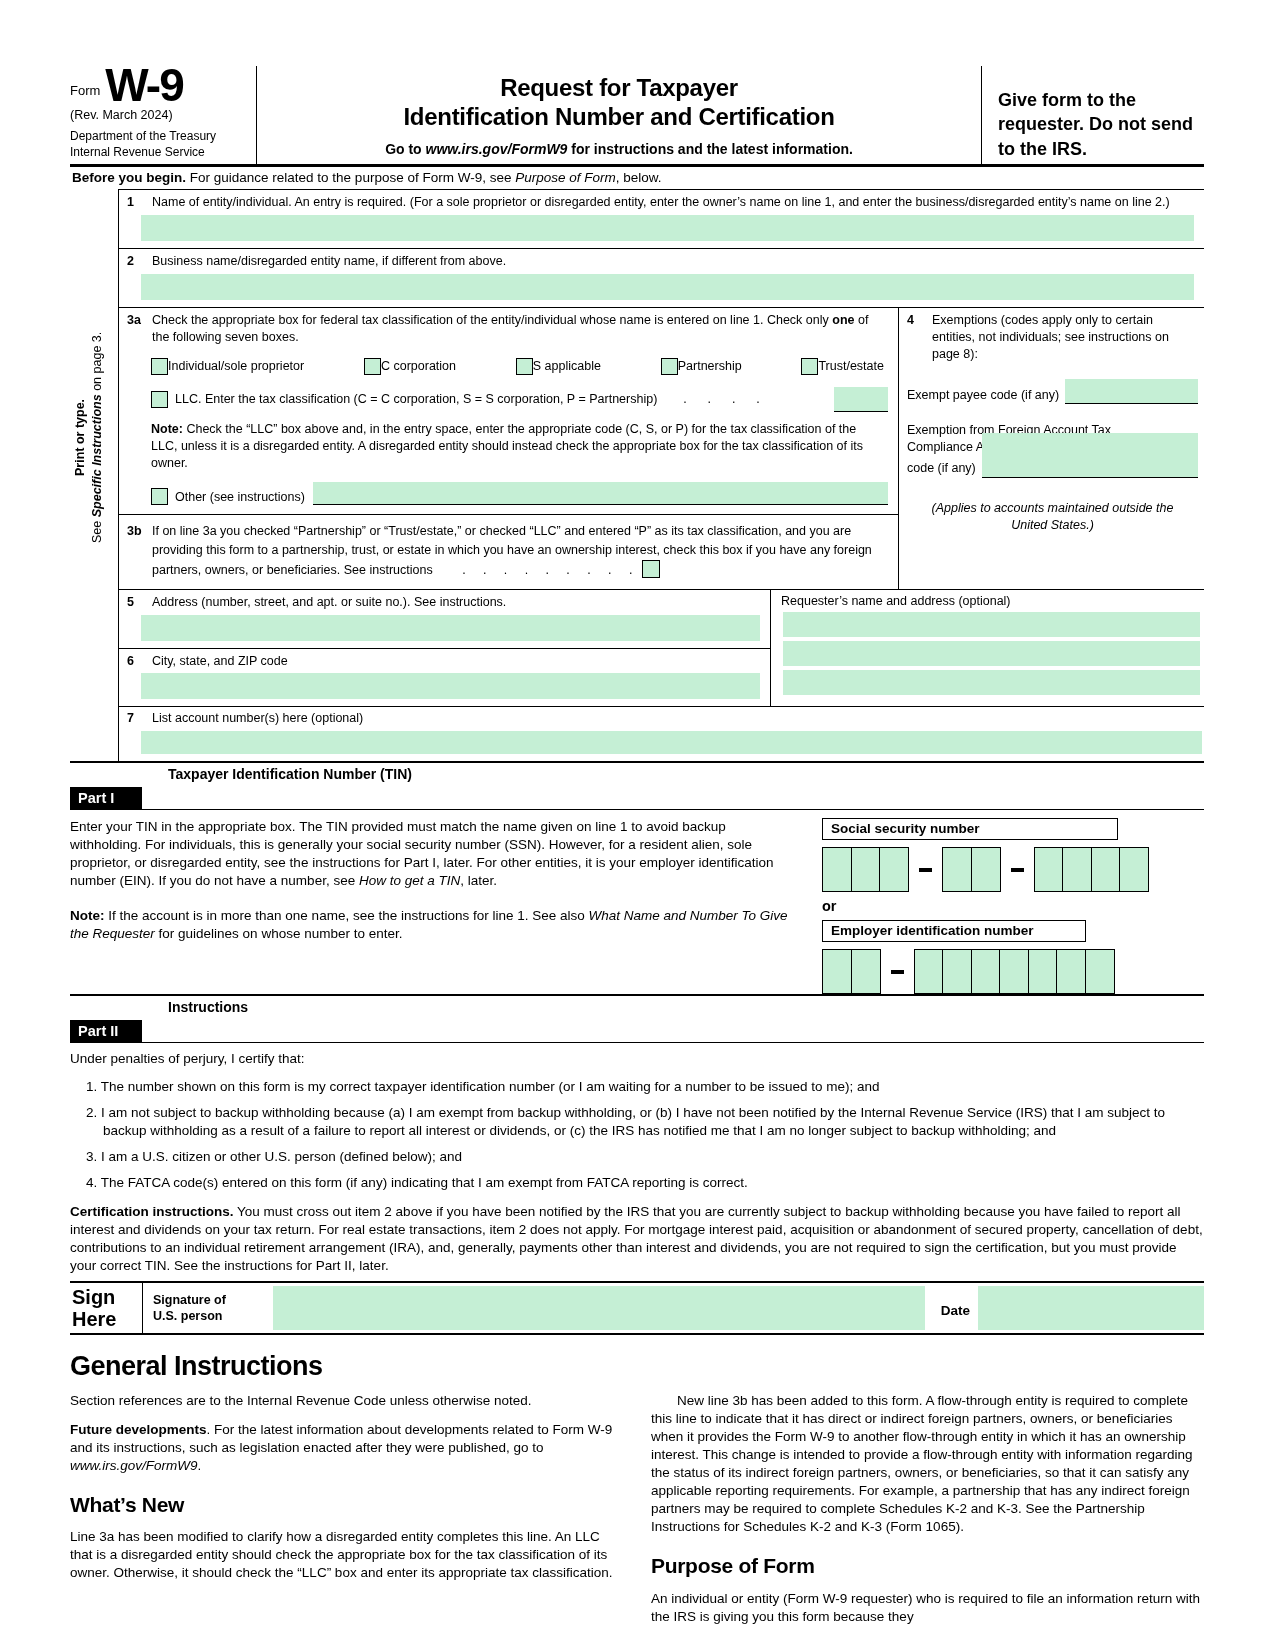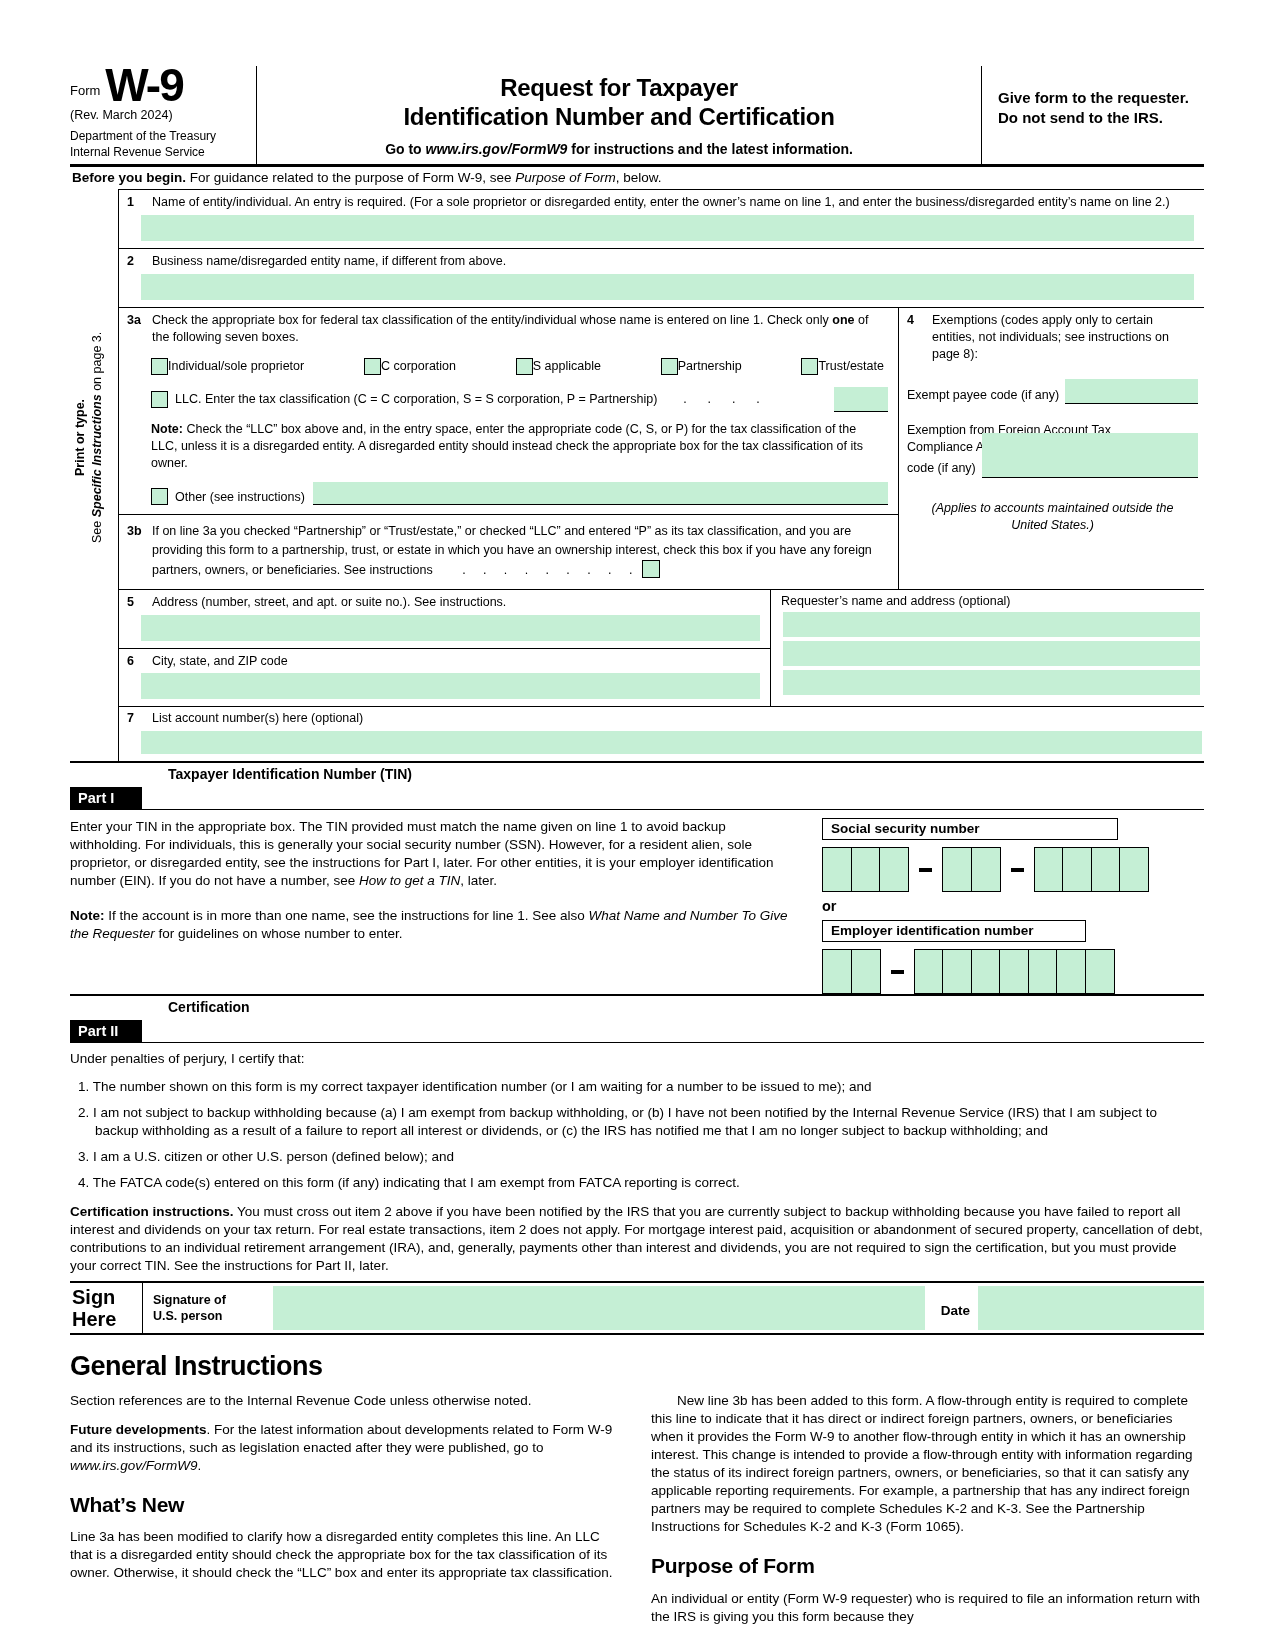--- a/index.html
+++ b/index.html
@@ -18,21 +18,21 @@
   .hdr{display:flex;border-bottom:3px solid var(--ink);}
   .hdr-left{width:178px;border-right:1.5px solid var(--ink);padding:0 8px 4px 0;}
   .formline{display:flex;align-items:flex-end;gap:5px;}
   .form-word{font-size:13px;padding-bottom:7px;}
   .form-number{font-size:46px;font-weight:bold;letter-spacing:-2px;line-height:.85;}
   .rev{font-size:12.5px;margin:3px 0 7px;}
   .dept{font-size:12px;line-height:1.3;}
   .hdr-center{flex:1;text-align:center;padding:8px 12px 4px;}
   .title{font-size:24px;font-weight:bold;line-height:1.2;letter-spacing:-.3px;}
   .goto{font-size:14px;font-weight:bold;margin-top:9px;}
-  .hdr-right{width:206px;border-left:1.5px solid var(--ink);font-weight:bold;font-size:15px;line-height:1.35;padding:22px 0 0 16px;}
+  .hdr-right{width:206px;border-left:1.5px solid var(--ink);font-weight:bold;font-size:18px;line-height:1.35;padding:22px 0 0 16px;}
 
   .before{font-size:13.5px;padding:3px 0 4px 2px;}
 
   
   .formtable{display:flex;}
   .sidebar{width:48px;position:relative;}
   .sidebar-inner{
     position:absolute;top:98px;left:2px;height:300px;width:44px;
     writing-mode:vertical-rl;transform:rotate(180deg);
     font-size:12.5px;text-align:center;line-height:1.35;
@@ -98,21 +98,21 @@
   .cellrow{display:flex;align-items:center;margin-top:7px;}
   .cellgroup{display:flex;}
   .cell{width:30px;height:45px;background:var(--green);border:1.5px solid var(--ink);box-sizing:border-box;}
   .cell + .cell{margin-left:-1.5px;}
   .dash{width:13px;height:3.5px;background:var(--ink);margin:0 10px;flex:none;}
   .orline{font-weight:bold;font-size:14.5px;margin:6px 0;}
 
   
   .p2content{padding-top:7px;font-size:13.5px;line-height:1.33;}
   .p2content .intro{margin:0 0 10px;}
-  .p2item{padding-left:17px;text-indent:-17px;margin:8px 8px;}
+  .p2item{padding-left:17px;text-indent:-17px;margin:8px 16px;}
   .certpara{margin:11px 0 6px;}
 
   
   .signrow{display:flex;border-top:2.5px solid var(--ink);border-bottom:2.5px solid var(--ink);height:50px;margin-top:2px;}
   .signhere{width:70px;font-weight:bold;font-size:20px;line-height:1.1;padding:3px 0 0 2px;border-right:1.5px solid var(--ink);}
   .siglabel{width:116px;font-weight:bold;font-size:12.5px;line-height:1.3;padding:9px 0 0 10px;}
   .sigfield{flex:1;background:var(--green);margin:3px 0 3px 4px;}
   .datelabel{font-weight:bold;font-size:13.5px;padding:20px 8px 0 16px;}
   .datefield{width:226px;background:var(--green);margin:3px 0 3px 0;}
 
@@ -348,21 +348,21 @@
           <div class="cell"></div>
           <div class="cell"></div>
           <div class="cell"></div>
         </div>
       </div>
     </div>
   </div>
 
   <div class="parthdr">
     <span class="partbox">Part II</span>
-    <span class="parttitle">Certification</span>
+    <span class="parttitle">Instructions</span>
   </div>
 
   <div class="p2content">
     <div class="intro">Under penalties of perjury, I certify that:</div>
     <div class="p2item">1. The number shown on this form is my correct taxpayer identification number (or I am waiting for a number to be issued to me); and</div>
     <div class="p2item">2. I am not subject to backup withholding because (a) I am exempt from backup withholding, or (b) I have not been notified by the Internal Revenue Service (IRS) that I am subject to backup withholding as a result of a failure to report all interest or dividends, or (c) the IRS has notified me that I am no longer subject to backup withholding; and</div>
     <div class="p2item">3. I am a U.S. citizen or other U.S. person (defined below); and</div>
     <div class="p2item">4. The FATCA code(s) entered on this form (if any) indicating that I am exempt from FATCA reporting is correct.</div>
     <div class="certpara">
       <b>Certification instructions.</b><span> You must cross out item 2 above if you have been notified by the IRS that you are currently subject to backup withholding because you have failed to report all interest and dividends on your tax return. For real estate transactions, item 2 does not apply. For mortgage interest paid, acquisition or abandonment of secured property, cancellation of debt, contributions to an individual retirement arrangement (IRA), and, generally, payments other than interest and dividends, you are not required to sign the certification, but you must provide your correct TIN. See the instructions for Part II, later.</span>

